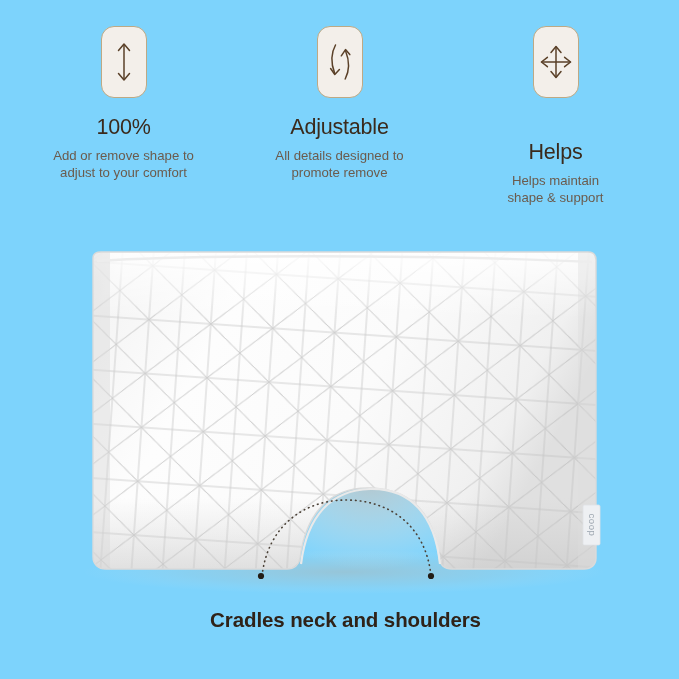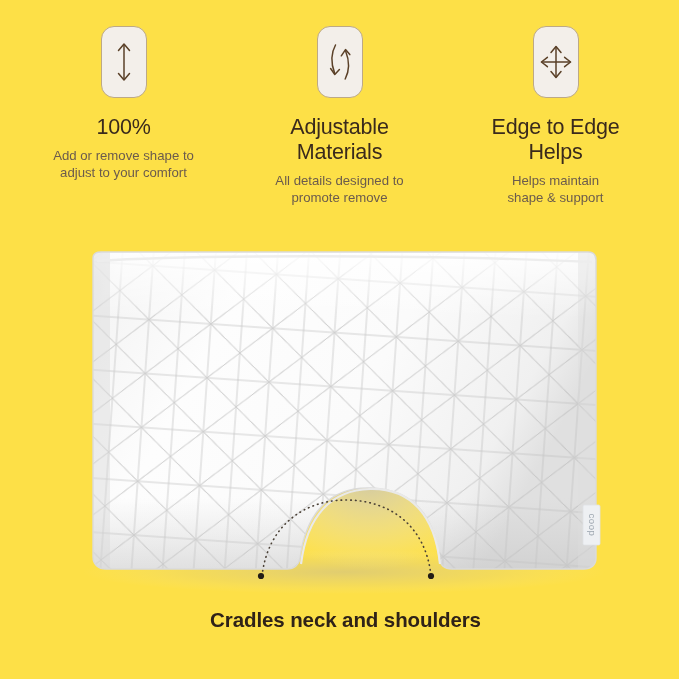--- a/index.html
+++ b/index.html
@@ -11,21 +11,21 @@
     height: 679px;
     background: #efebe6;
     font-family: "Liberation Sans", sans-serif;
     overflow: hidden;
     position: relative;
   }
 
   #infographic {
     position: absolute;
     inset: 0;
-    background: #fde047;
+    background: #7dd3fc;
   }
 
   
   .features {
     position: absolute;
     top: 26px;
     left: 0;
     width: 679px;
     display: flex;
     justify-content: center;
@@ -119,41 +119,40 @@
       <div class="icon-frame">
         <svg width="28" height="44" viewBox="0 0 28 44" fill="none" stroke="#5a4028" stroke-width="1.5" stroke-linecap="round" stroke-linejoin="round">
           <path d="M9.5 5 C 4.5 14, 5.2 24, 8.6 33"></path>
           <polyline points="4.6,28.5 8.8,34.5 13.4,29.6"></polyline>
           <path d="M19.2 39 C 23.8 30, 23.2 20, 19.6 11"></path>
           <polyline points="15.3,15.8 19.5,9.6 23.8,14.6"></polyline>
         </svg>
       </div>
       <div class="feature-title">
         <span>Adjustable</span><br>
-        <span>Materials</span>
       </div>
       <div class="feature-desc">
         <span>All details designed to</span><br>
         <span>promote remove</span>
       </div>
     </div>
 
     <div class="feature">
       <div class="icon-frame">
         <svg width="34" height="40" viewBox="0 0 34 40" fill="none" stroke="#5a4028" stroke-width="1.5" stroke-linecap="round" stroke-linejoin="round">
           <line x1="17" y1="5" x2="17" y2="35"></line>
           <line x1="3" y1="20" x2="31" y2="20"></line>
           <polyline points="12,10.5 17,4.5 22,10.5"></polyline>
           <polyline points="12,29.5 17,35.5 22,29.5"></polyline>
           <polyline points="8.4,15.3 2.4,20 8.4,24.7"></polyline>
           <polyline points="25.6,15.3 31.6,20 25.6,24.7"></polyline>
         </svg>
       </div>
       <div class="feature-title">
-        <span>Edge to Edge</span><br>
+        <br>
         <span>Helps</span>
       </div>
       <div class="feature-desc">
         <span>Helps maintain</span><br>
         <span>shape &amp; support</span>
       </div>
     </div>
 
   </div>
 

